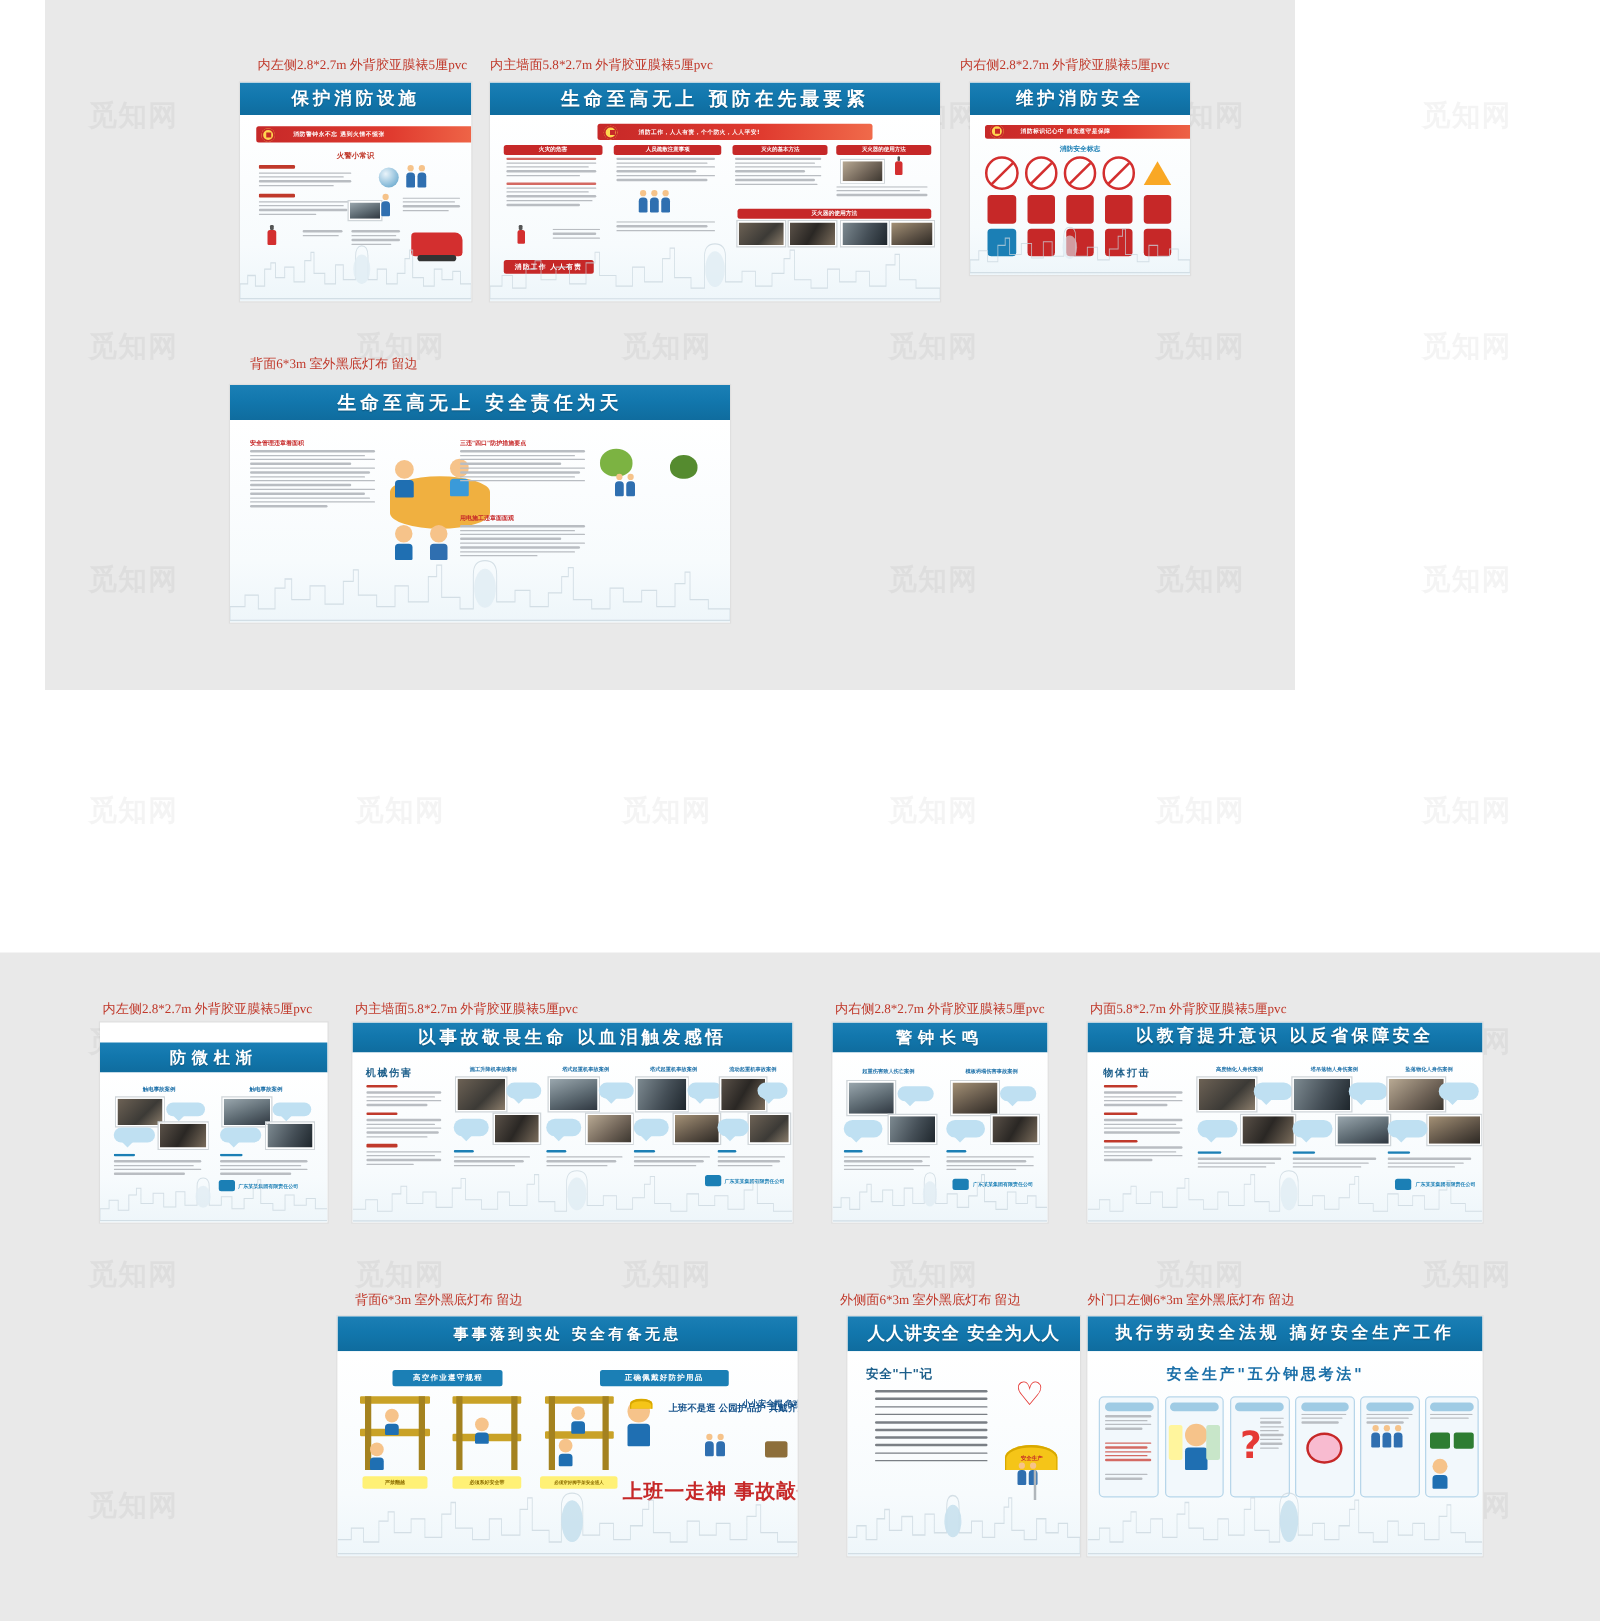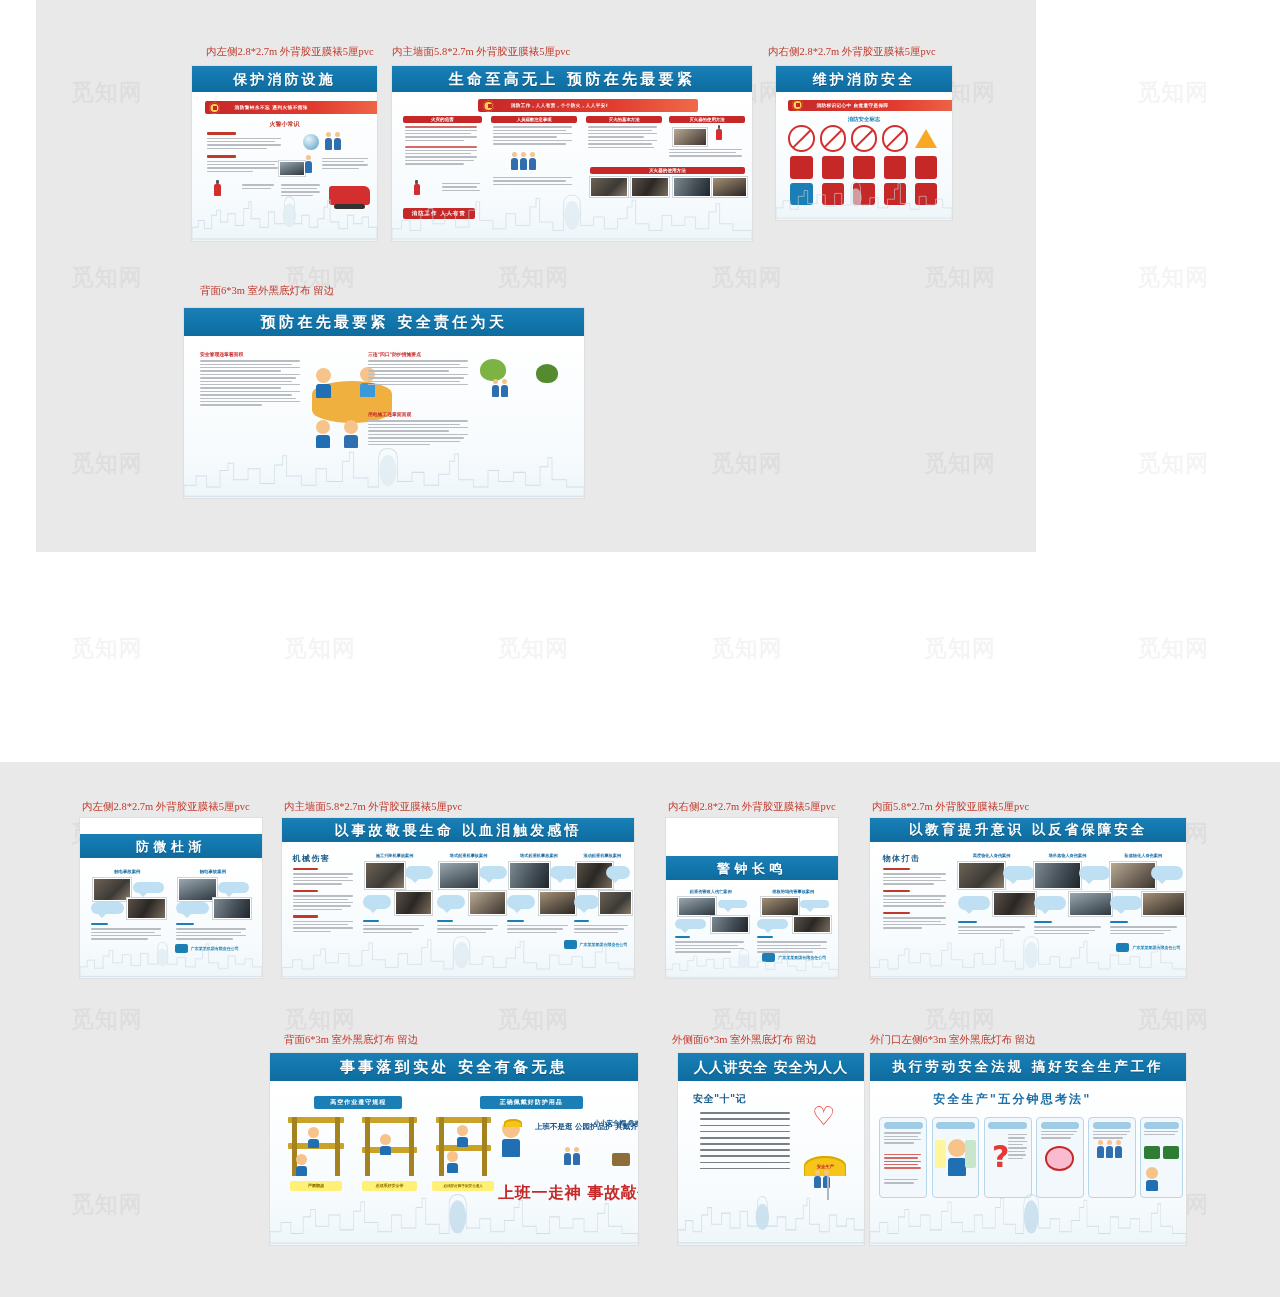--- a/index.html
+++ b/index.html
@@ -431,21 +431,21 @@
         <path d="M0 58 L0 44 L12 44 L12 34 L24 34 L24 46 L38 46 L38 28 L48 28 L48 20 L54 20 L54 38 L70 38 L70 26 L84 26 L84 42 L100 42 L100 24 L112 24 L112 40 L128 40 L128 18 Q128 8 136 8 Q144 8 144 18 L144 40 L160 40 L160 30 L174 30 L174 44 L190 44 L190 32 L202 32 L202 18 L208 18 L208 10 L212 10 L212 38 L228 38 L228 46 L244 46 L244 28 L256 28 L256 40 L272 40 L272 32 L284 32 L284 44 L300 44 L300 58 Z" fill="none" stroke="#c9d6de" stroke-width="1.2"></path>
         <ellipse cx="136" cy="30" rx="10" ry="13" fill="#dbe9f1" opacity=".8"></ellipse>
       </svg>
     </div>
   </div>
 </div>
 
 <div class="spec" style="left:200px;top:284px;">背面6*3m   室外黑底灯布  留边</div>
 
 <div class="board" id="b-life" style="left:184px;top:308px;width:400px;height:190px;">
-  <div class="board-head" style="height:28px;font-size:15px;">预防在先最要紧  安全责任为天</div>
+  <div class="board-head" style="height:28px;font-size:15px;">生命至高无上  安全责任为天</div>
   <div class="board-body">
     <div class="caseTag" style="left:4%;top:9%;width:26%;font-size:4.8px;color:#c62828;text-align:left;">安全管理违章着面积</div>
     <div class="txtblock" style="left:4%;top:15%;width:26%;">
       <div class="txtline s1"></div>
       <div class="txtline s2"></div>
       <div class="txtline s1"></div>
       <div class="txtline s3"></div>
       <div class="txtline s1"></div>
       <div class="txtline s4"></div>
       <div class="txtline s2"></div>
@@ -643,21 +643,21 @@
     <div class="skyline">
       <svg viewBox="0 0 600 60" preserveAspectRatio="none">
         <path d="M0 58 L0 46 L18 46 L18 36 L34 36 L34 48 L54 48 L54 30 L66 30 L66 22 L74 22 L74 40 L96 40 L96 28 L114 28 L114 44 L136 44 L136 24 L148 24 L148 14 L154 14 L154 36 L176 36 L176 46 L198 46 L198 28 L214 28 L214 42 L238 42 L238 20 L248 20 L248 10 L254 10 L254 38 L276 38 L276 48 L292 48 L292 18 Q292 6 306 6 Q320 6 320 18 L320 42 L342 42 L342 32 L360 32 L360 46 L382 46 L382 34 L398 34 L398 20 L406 20 L406 12 L412 12 L412 40 L434 40 L434 48 L456 48 L456 30 L472 30 L472 42 L494 42 L494 32 L512 32 L512 46 L534 46 L534 26 L546 26 L546 16 L552 16 L552 40 L574 40 L574 48 L600 48 L600 58 Z" fill="none" stroke="#c9d6de" stroke-width="1.1"></path>
         <ellipse cx="306" cy="30" rx="13" ry="17" fill="#dbe9f1" opacity=".85"></ellipse>
       </svg>
     </div>
   </div>
 </div>
 
 <div class="board" style="left:666px;top:818px;width:172px;height:160px;">
-  <div class="board-head" style="height:24px;font-size:13px;letter-spacing:.35em;margin-top:38px;">警钟长鸣</div>
+  <div class="board-head" style="height:24px;font-size:13px;letter-spacing:.35em;">警钟长鸣</div>
   <div class="board-body">
     <div class="caseTag" style="left:5%;top:9%;width:42%;font-size:4.2px;">起重伤害致人伤亡案例</div>
     <div class="photo i2" style="left:7%;top:17%;width:21%;height:18%;"></div>
     <div class="bubble" style="left:30%;top:20%;width:17%;height:9%;"></div>
     <div class="photo i5" style="left:26%;top:37%;width:21%;height:15%;"></div>
     <div class="bubble" style="left:5%;top:40%;width:18%;height:10%;"></div>
     <div class="txtblock" style="left:5%;top:57%;width:42%;">
       <div class="hdrline blue" style="width:22%"></div>
       <div class="txtline s1"></div>
       <div class="txtline s2"></div>
@@ -762,21 +762,21 @@
       </svg>
     </div>
   </div>
 </div>
 
 <div class="spec" style="left:284px;top:1033px;">背面6*3m   室外黑底灯布  留边</div>
 <div class="spec" style="left:672px;top:1033px;">外侧面6*3m  室外黑底灯布 留边</div>
 <div class="spec" style="left:870px;top:1033px;">外门口左侧6*3m  室外黑底灯布  留边</div>
 
 <div class="board" style="left:270px;top:1053px;width:368px;height:192px;">
-  <div class="board-head" style="height:28px;font-size:15px;">事事落到实处  安全有备无患</div>
+  <div class="board-head" style="height:28px;font-size:12px;">事事落到实处  安全有备无患</div>
   <div class="board-body">
     <div class="bluetag" style="left:12%;top:9%;width:24%;height:8%;font-size:6px;letter-spacing:1px;">高空作业遵守规程</div>
     <div class="bluetag" style="left:57%;top:9%;width:28%;height:8%;font-size:6px;letter-spacing:1px;">正确佩戴好防护用品</div>
 
     <div class="scaffold" style="left:5%;top:22%;width:15%;height:36%;">
       <div style="position:absolute;left:0;top:0;width:100%;height:6px;background:#c9a227;border-radius:1px;"></div>
       <div style="position:absolute;left:0;top:44%;width:100%;height:6px;background:#c9a227;border-radius:1px;"></div>
       <div style="position:absolute;left:6%;top:0;width:5px;height:100%;background:#a4821f;"></div>
       <div style="position:absolute;right:6%;top:0;width:5px;height:100%;background:#a4821f;"></div>
       <div class="worker" style="left:36%;top:16%;width:11px;height:17px;">

